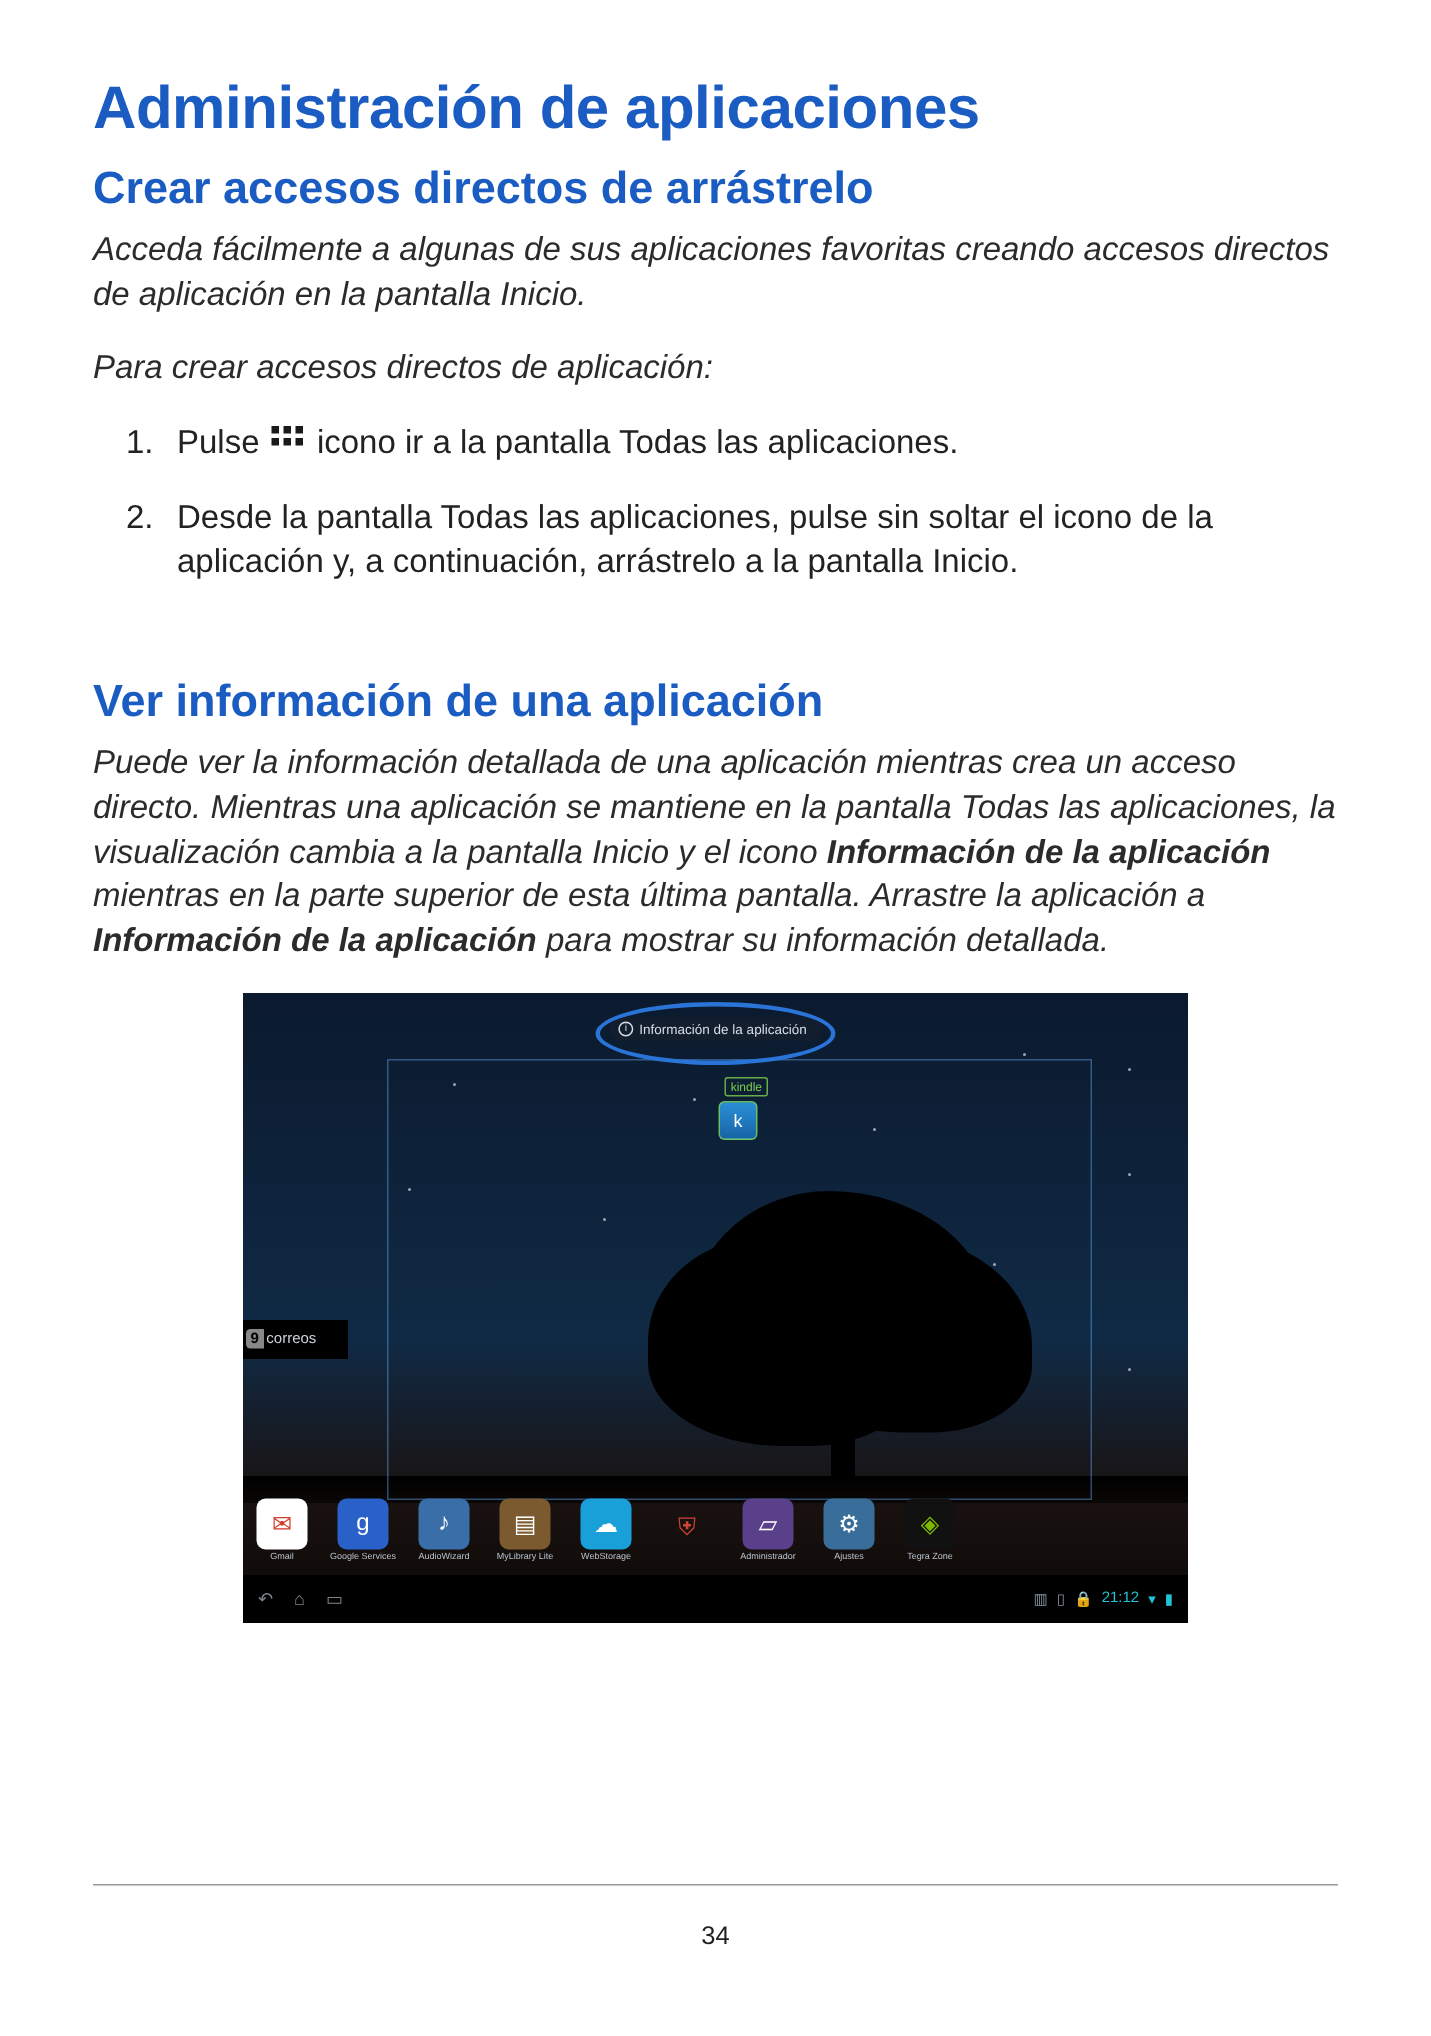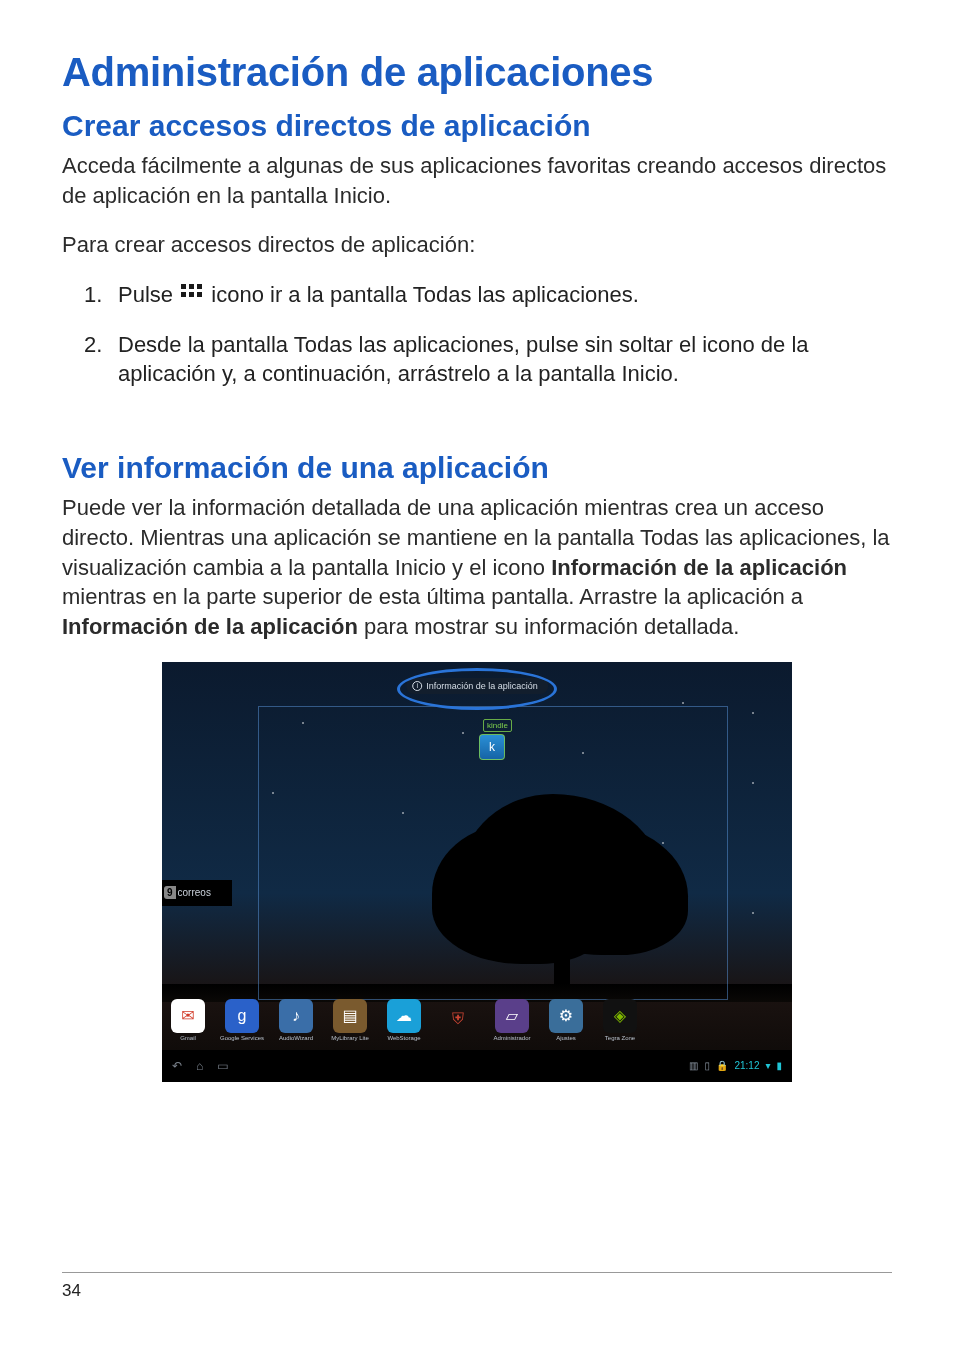--- a/index.html
+++ b/index.html
@@ -1,29 +1,29 @@
 <!DOCTYPE html>
 <html><head>
 <meta charset="utf-8">
 <style>
   * { box-sizing: border-box; margin: 0; padding: 0; }
   html, body { width: 954px; height: 1357px; background: #fff; font-family: "Segoe UI", "Helvetica Neue", Arial, sans-serif; color: #222; }
   .page { position: relative; width: 954px; height: 1341px; padding: 50px 62px 0 62px; border-radius: 16px; }
   .h1 { color: #1a5cc2; font-size: 40px; font-weight: 700; margin-bottom: 14px; letter-spacing: -0.3px; }
   .h2 { color: #1a5cc2; font-size: 30px; font-weight: 700; margin-bottom: 8px; }
-  .p { font-size: 22px; line-height: 1.35; margin-bottom: 20px; font-weight: 400; color: #2b2b2b; }
+  .p { font-size: 22px; line-height: 1.35; margin-bottom: 20px; font-weight: 400; color: #2b2b2b; font-style: italic; }
   .p b { font-weight: 700; }
   .ol { list-style: none; padding-left: 22px; margin-bottom: 30px; }
   .li { font-size: 22px; line-height: 1.35; margin-bottom: 20px; display: flex; }
   .li-num { width: 34px; flex-shrink: 0; }
   .li-body { flex: 1; }
   .apps-icon { display: inline-block; vertical-align: -2px; width: 22px; height: 20px; position: relative; margin: 0 2px; }
   .apps-icon span { position: absolute; width: 5px; height: 5px; background: #1a1a1a; }
   .section-gap { height: 32px; }
-  .footer { position: absolute; bottom: 40px; left: 62px; right: 62px; border-top: 1px solid #999; padding-top: 8px; display: flex; justify-content: flex-start; font-size: 17px; color: #222; }
+  .footer { position: absolute; bottom: 40px; left: 62px; right: 62px; border-top: 1px solid #999; padding-top: 24px; display: flex; justify-content: center; font-size: 17px; color: #222; }
   
   .shot-wrap { display: flex; justify-content: center; margin-top: 18px; }
   .shot { width: 630px; height: 420px; background: linear-gradient(#0b1a2e 0%, #102a45 55%, #1a1210 80%, #0a0806 100%); position: relative; overflow: hidden; font-family: Arial, sans-serif; }
   .shot .stars { position: absolute; inset: 0; }
   .shot .star { position: absolute; width: 2px; height: 2px; background: rgba(255,255,255,0.6); border-radius: 50%; }
   .shot .tree { position: absolute; bottom: 88px; left: 300px; width: 200px; height: 200px; }
   .shot .tree .foliage { position:absolute; bottom:40px; left:0; width:200px; height:160px; background: #000; border-radius: 50% 60% 45% 55% / 55% 60% 40% 45%; box-shadow: -40px 20px 0 -10px #000, 40px 15px 0 -14px #000; }
   .shot .tree .trunk { position:absolute; bottom:0; left:92px; width:16px; height:60px; background:#000; }
   .shot .ground { position:absolute; bottom:80px; left:0; right:0; height:18px; background: linear-gradient(#000,#0a0806); }
   .shot .info-pill { position:absolute; top:16px; left:50%; transform:translateX(-50%); background: rgba(20,30,45,0.85); color:#d5dde6; font-size:9px; padding:3px 10px 3px 6px; border-radius:10px; display:flex; align-items:center; gap:4px; }
@@ -45,21 +45,21 @@
   .shot .navbar .spacer { flex:1; }
   .shot .navbar .status { display:flex; align-items:center; gap:6px; font-size:10px; color:#20c5d6; }
   .shot .navbar .status .gray { color:#8a94a1; }
 </style>
 </head>
 <body>
 
 <div class="page">
   <div class="h1">Administración de aplicaciones</div>
 
-  <div class="h2">Crear accesos directos de aplicación</div>
+  <div class="h2">Crear accesos directos de arrástrelo</div>
   <p class="p">Acceda fácilmente a algunas de sus aplicaciones favoritas creando accesos directos de aplicación en la pantalla Inicio.</p>
   <p class="p">Para crear accesos directos de aplicación:</p>
 
   <ol class="ol">
     <li class="li">
       <span class="li-num">1.</span>
       <span class="li-body">
         <span>Pulse </span>
         <span class="apps-icon">
           <span style="top:0;left:0"></span><span style="top:0;left:8px"></span><span style="top:0;left:16px"></span>

